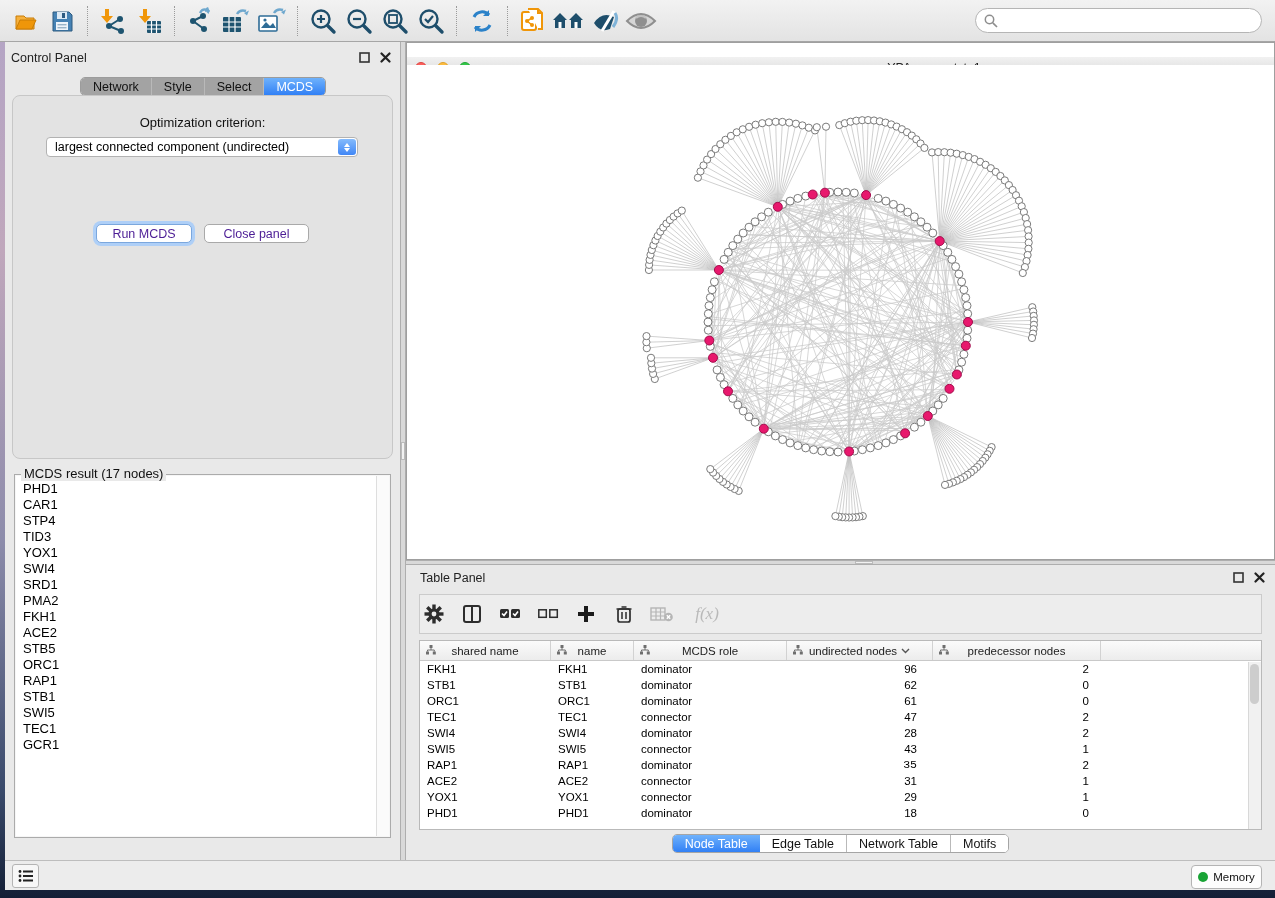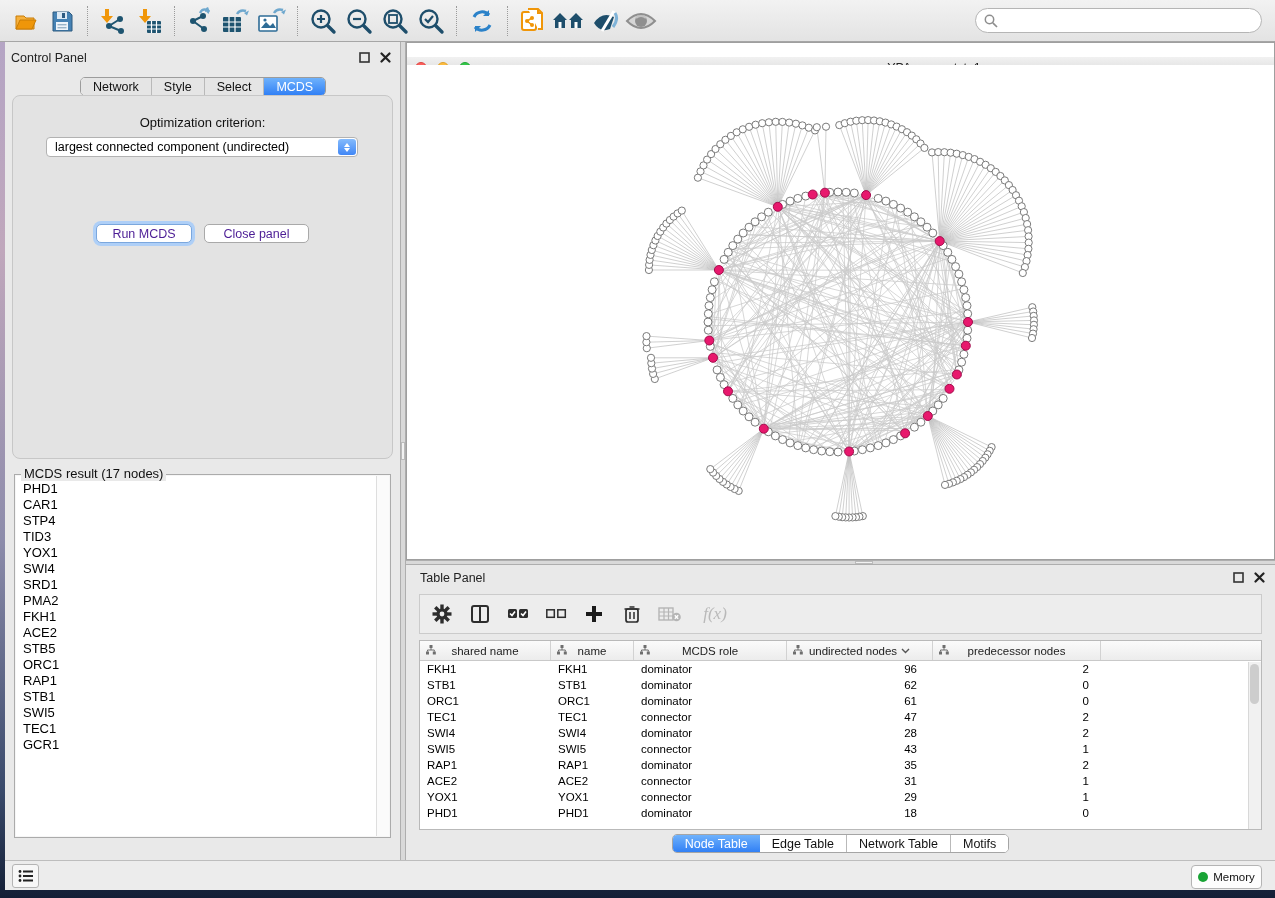--- a/index.html
+++ b/index.html
@@ -20,21 +20,21 @@
     border:1px solid #b5b5b5;border-radius:13px;display:flex;align-items:center;padding-left:8px;}
   .searchbox input{border:none;outline:none;background:transparent;width:240px;height:20px;
     font:12px "Liberation Sans",sans-serif;margin-left:5px;}
   
   .control-panel{position:absolute;left:5px;top:42px;width:395px;height:818px;background:#e9e9e9;}
   .panel-title{font-size:12.5px;color:#222;}
   .win-icons{position:absolute;display:flex;gap:10px;align-items:center;}
   .cp-tabs{position:absolute;left:75px;top:35px;display:flex;height:19px;border:1px solid #9c9c9c;
     border-radius:5px;overflow:hidden;background:#fff;}
   .cp-tab{display:flex;align-items:center;justify-content:center;padding:0 12px;font-size:12.5px;
-    border-right:1px solid #b9b9b9;color:#111;background:#e5e5e5;}
+    border-right:1px solid #b9b9b9;color:#111;background:#a3a3a3;}
   .cp-tab:last-child{border-right:none;}
   .cp-tab.active{background:linear-gradient(#6fb2fc,#3180f5);color:#fff;border-right:none;}
   .cp-tabbox{position:absolute;left:7px;top:53px;width:381px;height:364px;background:#e3e3e3;
     border:1px solid #c7c7c7;border-radius:8px;}
   .opt-label{position:absolute;left:0;top:19px;width:100%;text-align:center;font-size:13px;color:#111;}
   .selectbox{position:absolute;left:33px;top:41px;width:312px;height:20px;background:#fff;
     border:1px solid #b2b2b2;border-radius:4px;font-size:12.5px;display:flex;align-items:center;
     padding-left:8px;color:#000;}
   .select-cap{position:absolute;right:1px;top:1px;width:18px;height:16px;border-radius:3px;
     background:linear-gradient(#85bbfc,#4187f6);display:flex;flex-direction:column;align-items:center;justify-content:center;gap:1px;}
@@ -61,21 +61,21 @@
     background:linear-gradient(#f1f1f1,#d8d8d8);border-bottom:1px solid #b3b3b3;}
   .traffic{position:absolute;top:5px;width:12px;height:12px;border-radius:50%;}
   .t-red{left:8px;background:#fc605c;border:1px solid #dd4743;}
   .t-yellow{left:30px;background:#fdbc40;border:1px solid #dfa12c;}
   .t-green{left:52px;background:#34c749;border:1px solid #23a637;}
   .net-title{position:absolute;left:527px;top:4px;transform:translateX(-50%);font-size:12.5px;color:#222;}
   .net-canvas{position:absolute;left:0;top:22px;width:867px;height:494px;background:#fff;}
   
   .table-panel{position:absolute;left:406px;top:565px;width:869px;height:295px;background:#e9e9e9;}
   .tp-toolbar{position:absolute;left:13px;top:29px;width:843px;height:40px;background:#ededed;
-    border:1px solid #cbcbcb;display:flex;align-items:center;gap:10px;padding-left:8px;}
+    border:1px solid #cbcbcb;display:flex;align-items:center;gap:10px;padding-left:0;}
   .tp-btn{width:28px;height:28px;display:flex;align-items:center;justify-content:center;}
   .fx-label{font:italic 17px "Liberation Serif",serif;color:#b9b9b9;}
   .ntable{position:absolute;left:13px;top:75px;width:843px;height:190px;background:#fff;border:1px solid #b9b9b9;overflow:hidden;}
   .thead{display:flex;height:20px;background:linear-gradient(#fbfbfb,#ececec);border-bottom:1px solid #c9c9c9;}
   .th{position:relative;border-right:1px solid #d2d2d2;display:flex;align-items:center;justify-content:center;
     font-size:11.5px;color:#222;flex:0 0 auto;gap:4px;}
   .trow{display:flex;height:16px;background:#fff;}
   .td{flex:0 0 auto;font-size:11.5px;color:#000;line-height:16px;padding-left:7px;overflow:hidden;white-space:nowrap;}
   .td.num{text-align:right;padding-left:0;}
   .tbl-scroll{position:absolute;right:0;top:21px;bottom:0;width:13px;background:#f1f1f1;border-left:1px solid #d8d8d8;}
@@ -1100,21 +1100,21 @@
           <div class="td" style="width: 131px;">SWI5</div>
           <div class="td" style="width: 83px;">SWI5</div>
           <div class="td" style="width: 153px;">connector</div>
           <div class="td num" style="width: 146px; padding-right: 16px;">43</div>
           <div class="td num" style="width: 168px; padding-right: 12px;">1</div>
         </div>
         <div class="trow">
           <div class="td" style="width: 131px;">RAP1</div>
           <div class="td" style="width: 83px;">RAP1</div>
           <div class="td" style="width: 153px;">dominator</div>
-          <div class="td num" style="width: 146px; padding-right: 16px;">35</div>
+          <div class="td num" style="width: 146px; padding-right: 16px; font-family: Liberation Mono, monospace;">35</div>
           <div class="td num" style="width: 168px; padding-right: 12px;">2</div>
         </div>
         <div class="trow">
           <div class="td" style="width: 131px;">ACE2</div>
           <div class="td" style="width: 83px;">ACE2</div>
           <div class="td" style="width: 153px;">connector</div>
           <div class="td num" style="width: 146px; padding-right: 16px;">31</div>
           <div class="td num" style="width: 168px; padding-right: 12px;">1</div>
         </div>
         <div class="trow">

